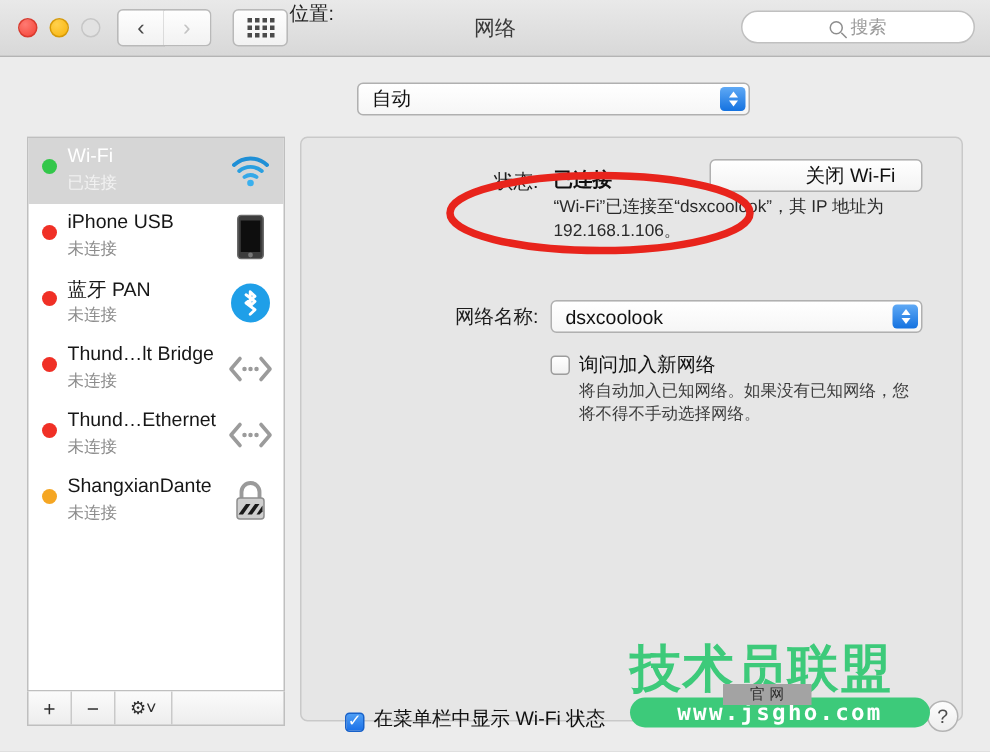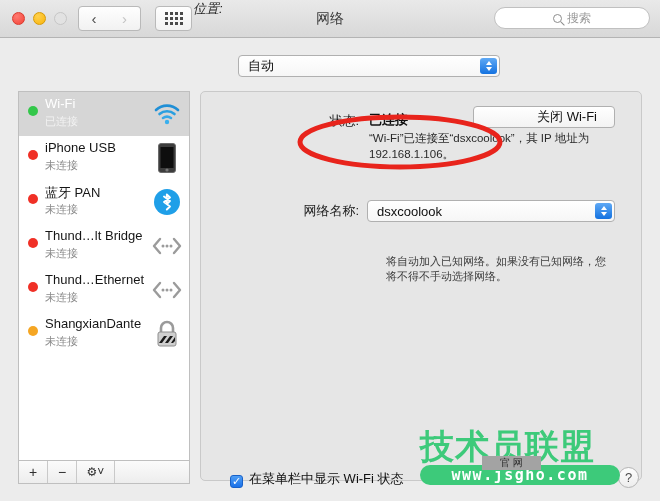--- a/index.html
+++ b/index.html
@@ -58,21 +58,21 @@
   #search-field .mag {
     width: 9px; height: 9px; border: 1.4px solid #8d8d8d; border-radius: 50%;
     position: relative;
   }
   #search-field .mag:after {
     content:""; position:absolute; right:-4px; bottom:-3px;
     width: 5px; height: 1.4px; background:#8d8d8d; transform: rotate(45deg);
   }
   #search-ph { font-size: 12px; color: #9a9a9a; }
   #location-label {
-    position: absolute; left: 193px; font-size: 13px; color: #1d1d1d; font-style: italic;
+    position: absolute; left: 193px; font-size: 13px; color: #1d1d1d;
   }
   .popup {
     background: linear-gradient(to bottom,#ffffff,#f6f6f6);
     border: 1px solid #b0b0b0; border-radius: 4px;
     height: 22px; display: flex; align-items: center;
     font-size: 13px; color: #101010; padding-left: 9px;
     position: relative;
   }
   .popup .stepper {
     position: absolute; right: 2px; top: 2px; width: 17px; height: 16px;
@@ -385,20 +385,24 @@
 
     <div id="netname-label">网络名称:</div>
     <div class="popup" id="netname-popup">
       <span>dsxcoolook</span>
       <span class="stepper">
         <span class="ar up"></span>
           <span class="ar dn"></span>
       </span>
     </div>
 
+    <div id="ask-check">
+      <span class="cbox"></span>
+      <span id="ask-check-label">询问加入新网络</span>
+    </div>
     <div id="ask-desc">将自动加入已知网络。如果没有已知网络，您将不得不手动选择网络。</div>
   </div>
 
   <div id="menubar-check">
     <span class="cbox on"></span>
     <span id="menubar-check-label">在菜单栏中显示 Wi-Fi 状态</span>
   </div>
 
   <div id="help-btn">
     <span>?</span>

